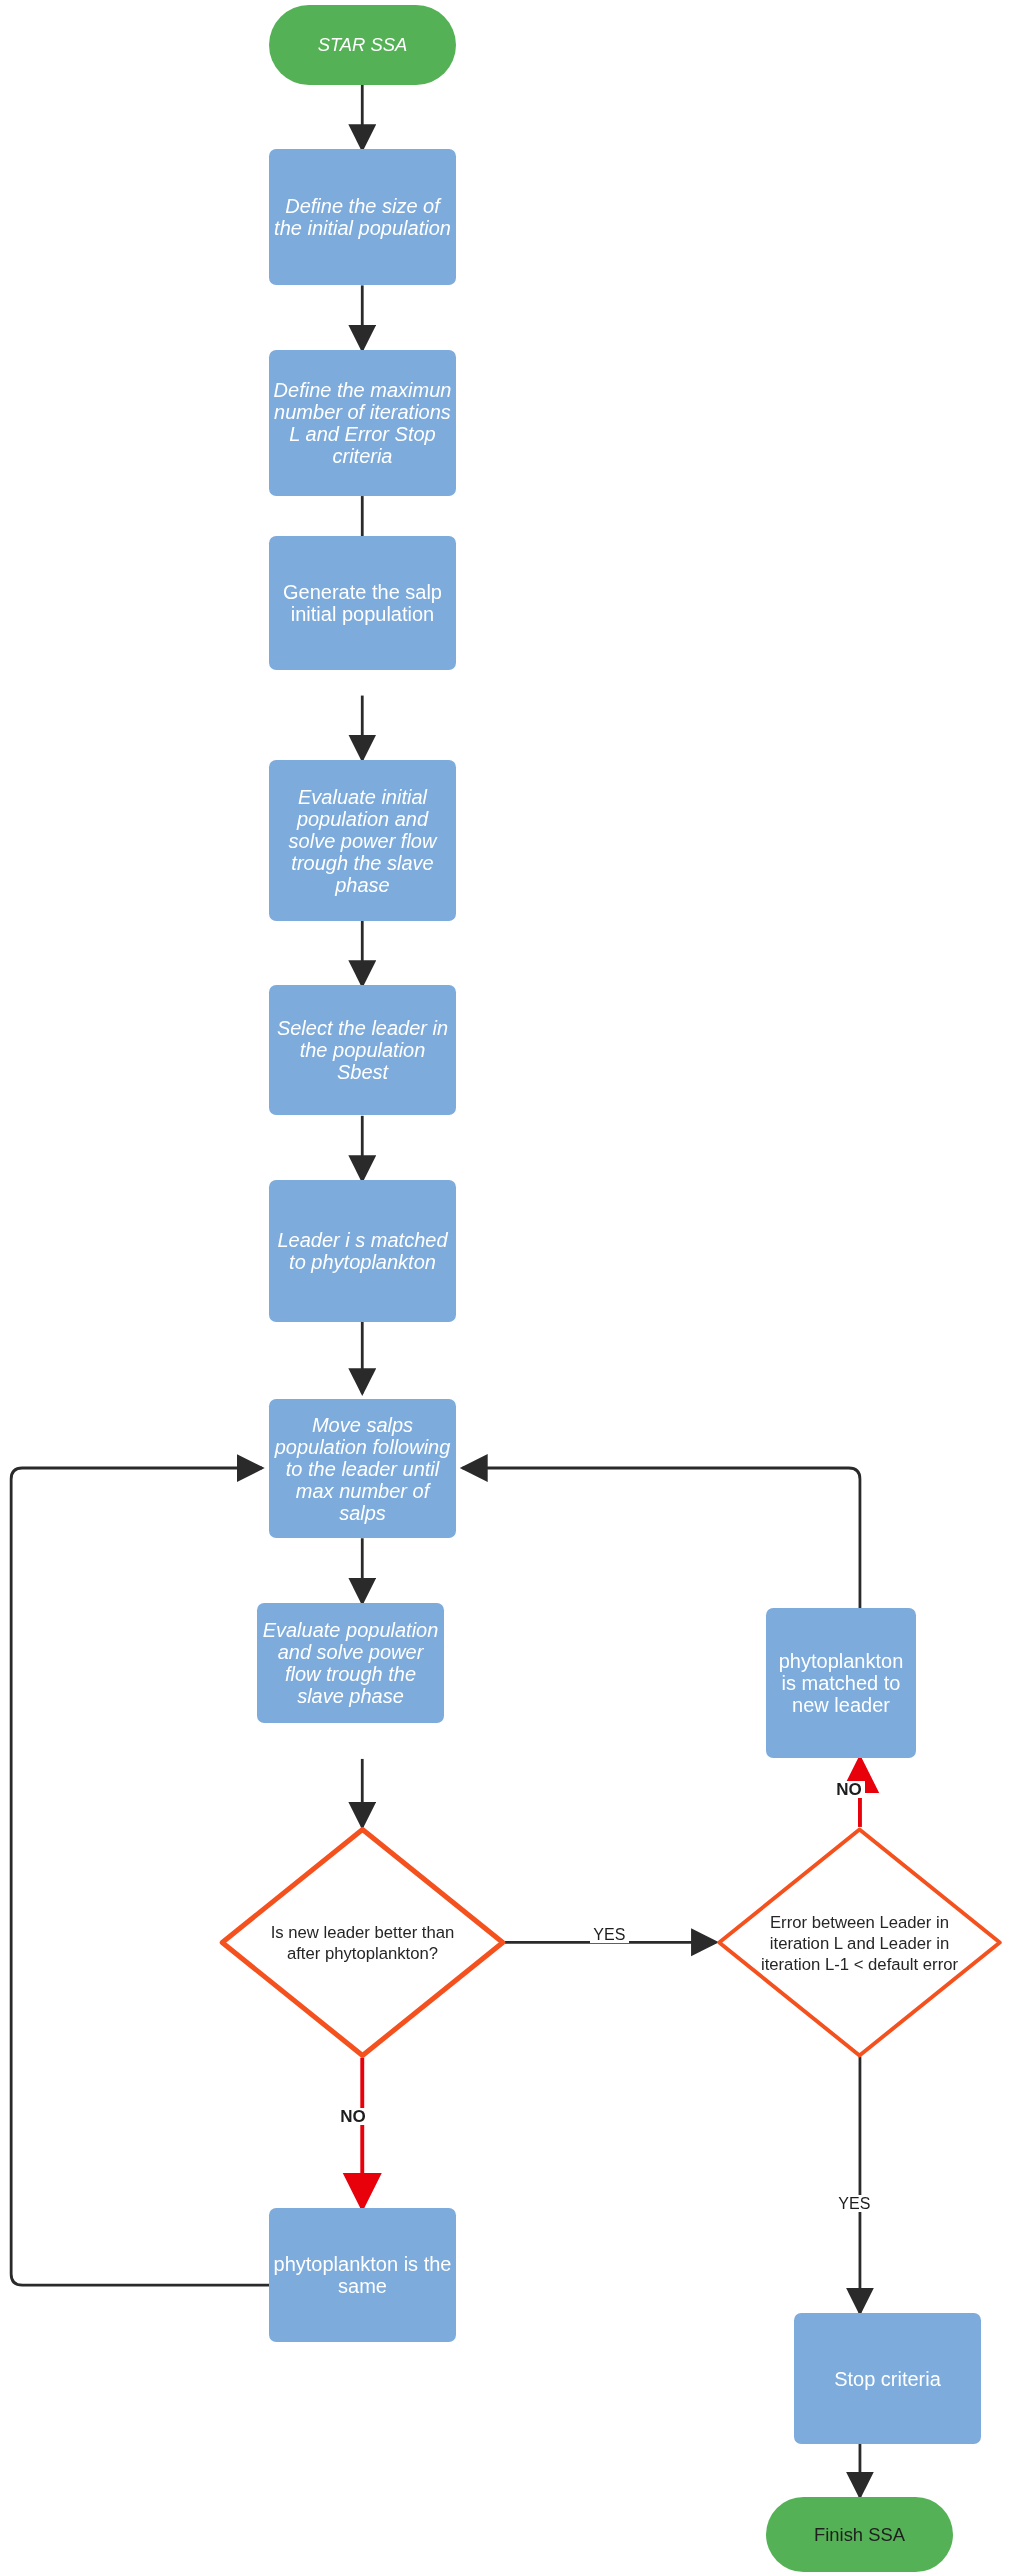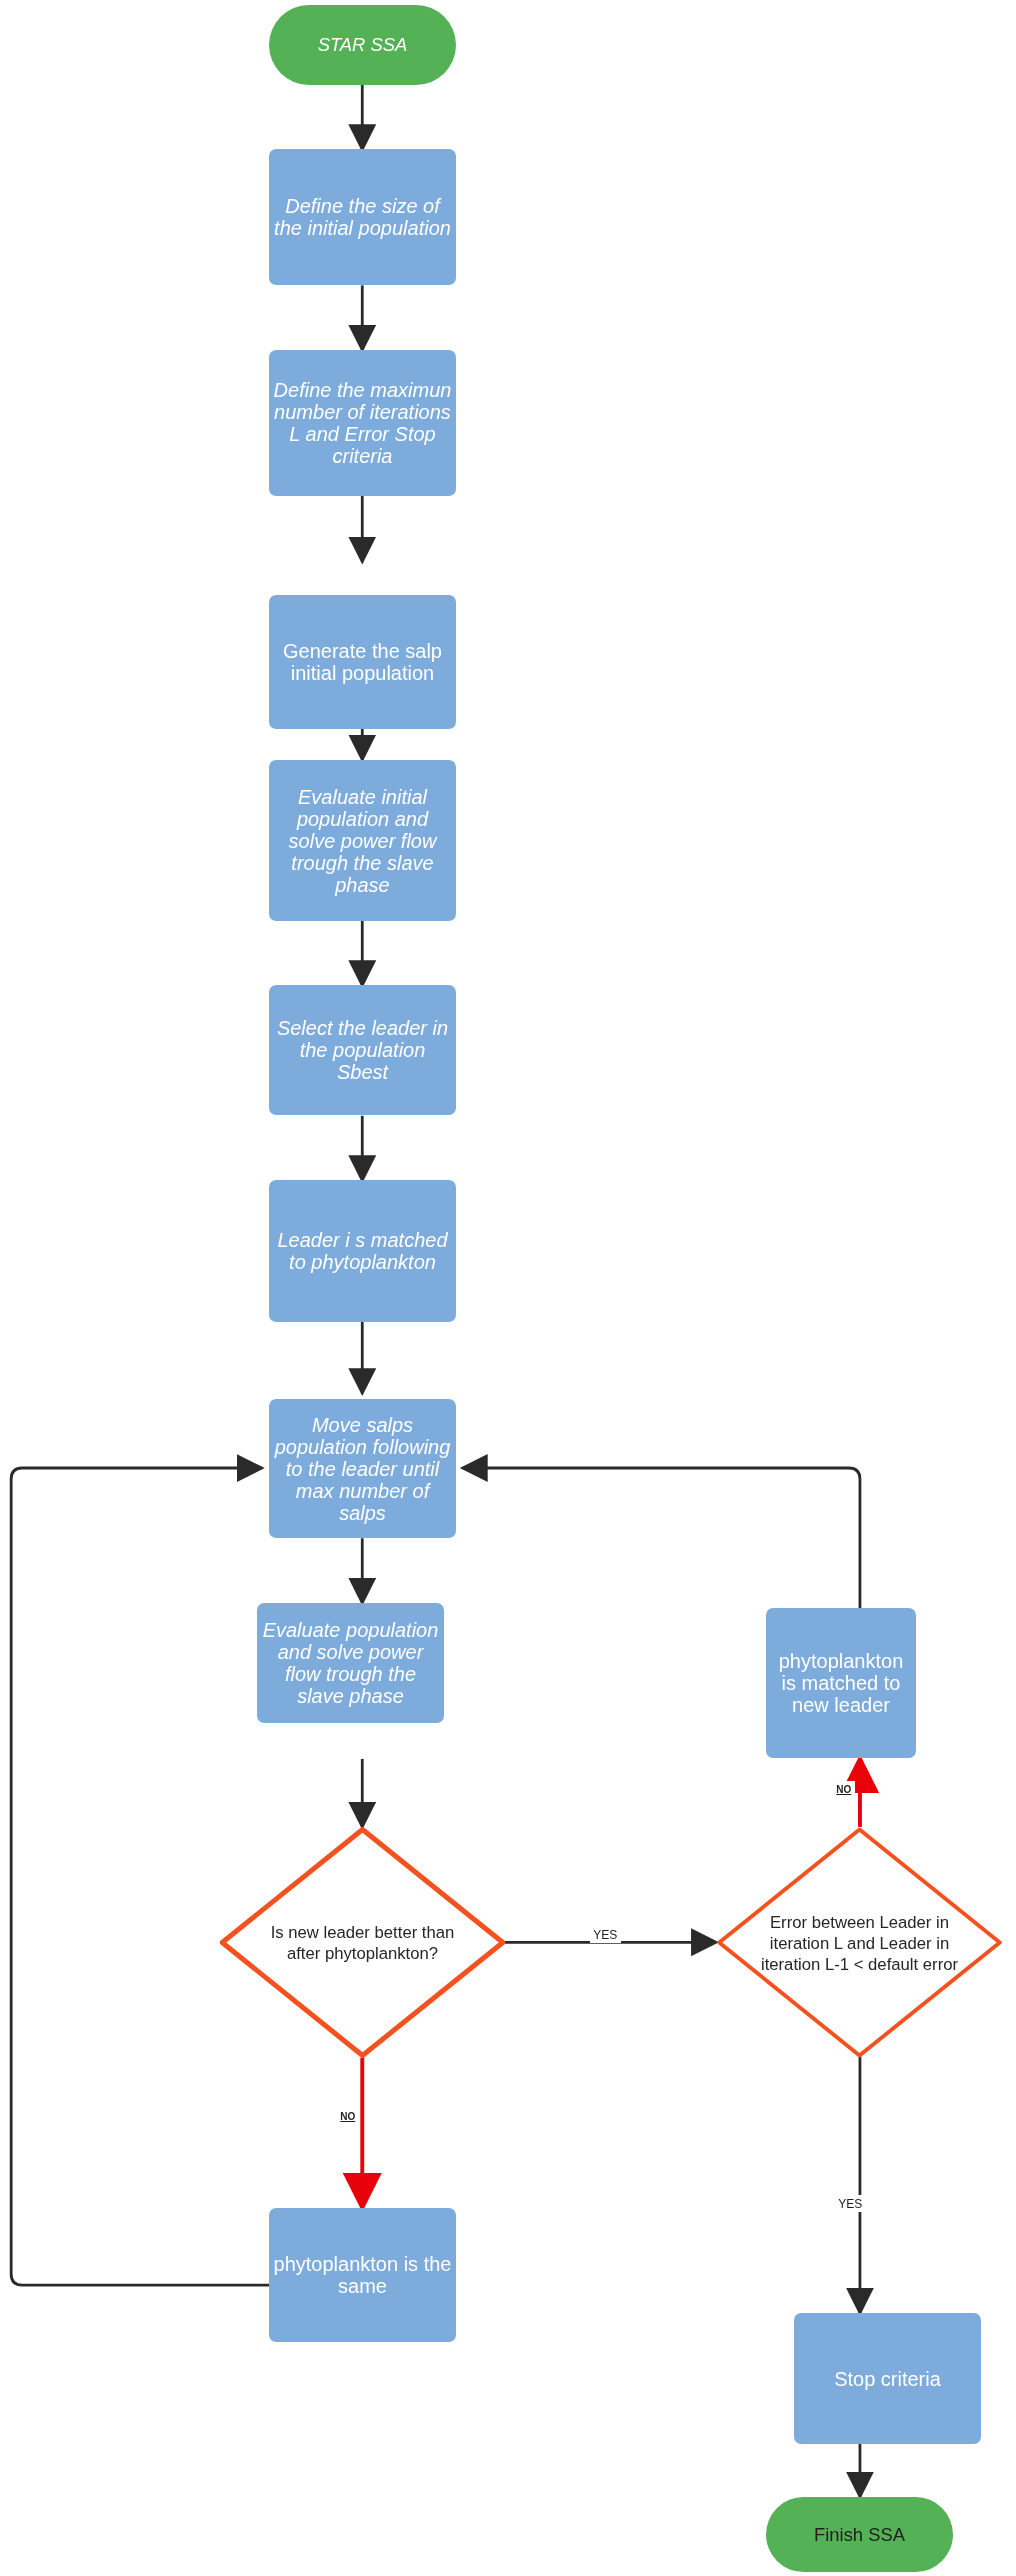--- a/index.html
+++ b/index.html
@@ -28,23 +28,23 @@
   .dec .dtxt{position:absolute;left:50%;top:50%;transform:translate(-50%,-50%);
              width:256px;text-align:center;color:#262626;font-size:16.7px;
              line-height:21px;white-space:pre-line;}
   .dec.wide .dtxt{width:290px;}
 
   
   .edge{position:absolute;left:0;top:0;width:1016px;height:2576px;overflow:visible;
         pointer-events:none;}
 
   
-  .elabel{position:absolute;color:#1d1d1d;font-size:12px;line-height:16px;
+  .elabel{position:absolute;color:#1d1d1d;font-size:16px;line-height:16px;
           background:#ffffff;padding:0.6px 3.3px;white-space:nowrap;}
-  .elabel.bold{font-weight:bold;font-size:10px;text-decoration:underline;}
+  .elabel.bold{font-weight:bold;font-size:17px;}
 </style>
 </head>
 <body>
 
 <div id="stage">
 
   <svg class="edge" viewBox="0 0 1823 4622" xmlns="http://www.w3.org/2000/svg">
     <defs>
       <marker id="ahead" markerWidth="12" markerHeight="12" refX="9" refY="5" orient="auto" markerUnits="strokeWidth">
         <path d="M0,0 L10,5 L0,10 z" fill="#2a2a2a"></path>
@@ -87,21 +87,21 @@
   </div>
 
   <div class="node proc" style="left:269px;top:149px;width:187px;height:136px;">
     <span class="txt">Define the size of the initial population</span>
   </div>
 
   <div class="node proc" style="left:269px;top:350px;width:187px;height:146px;">
     <span class="txt">Define the maximun number of iterations L and Error Stop criteria</span>
   </div>
 
-  <div class="node proc upright" style="left:269px;top:595px;width:187px;height:134px;">
+  <div class="node proc upright" style="left:269px;top:536px;width:187px;height:134px;">
     <span class="txt">Generate the salp initial population</span>
   </div>
 
   <div class="node proc" style="left:269px;top:760px;width:187px;height:161px;">
     <span class="txt">Evaluate initial population and solve  power flow trough  the slave phase</span>
   </div>
 
   <div class="node proc" style="left:269px;top:985px;width:187px;height:130px;">
     <span class="txt">Select the leader in the population Sbest</span>
   </div>

